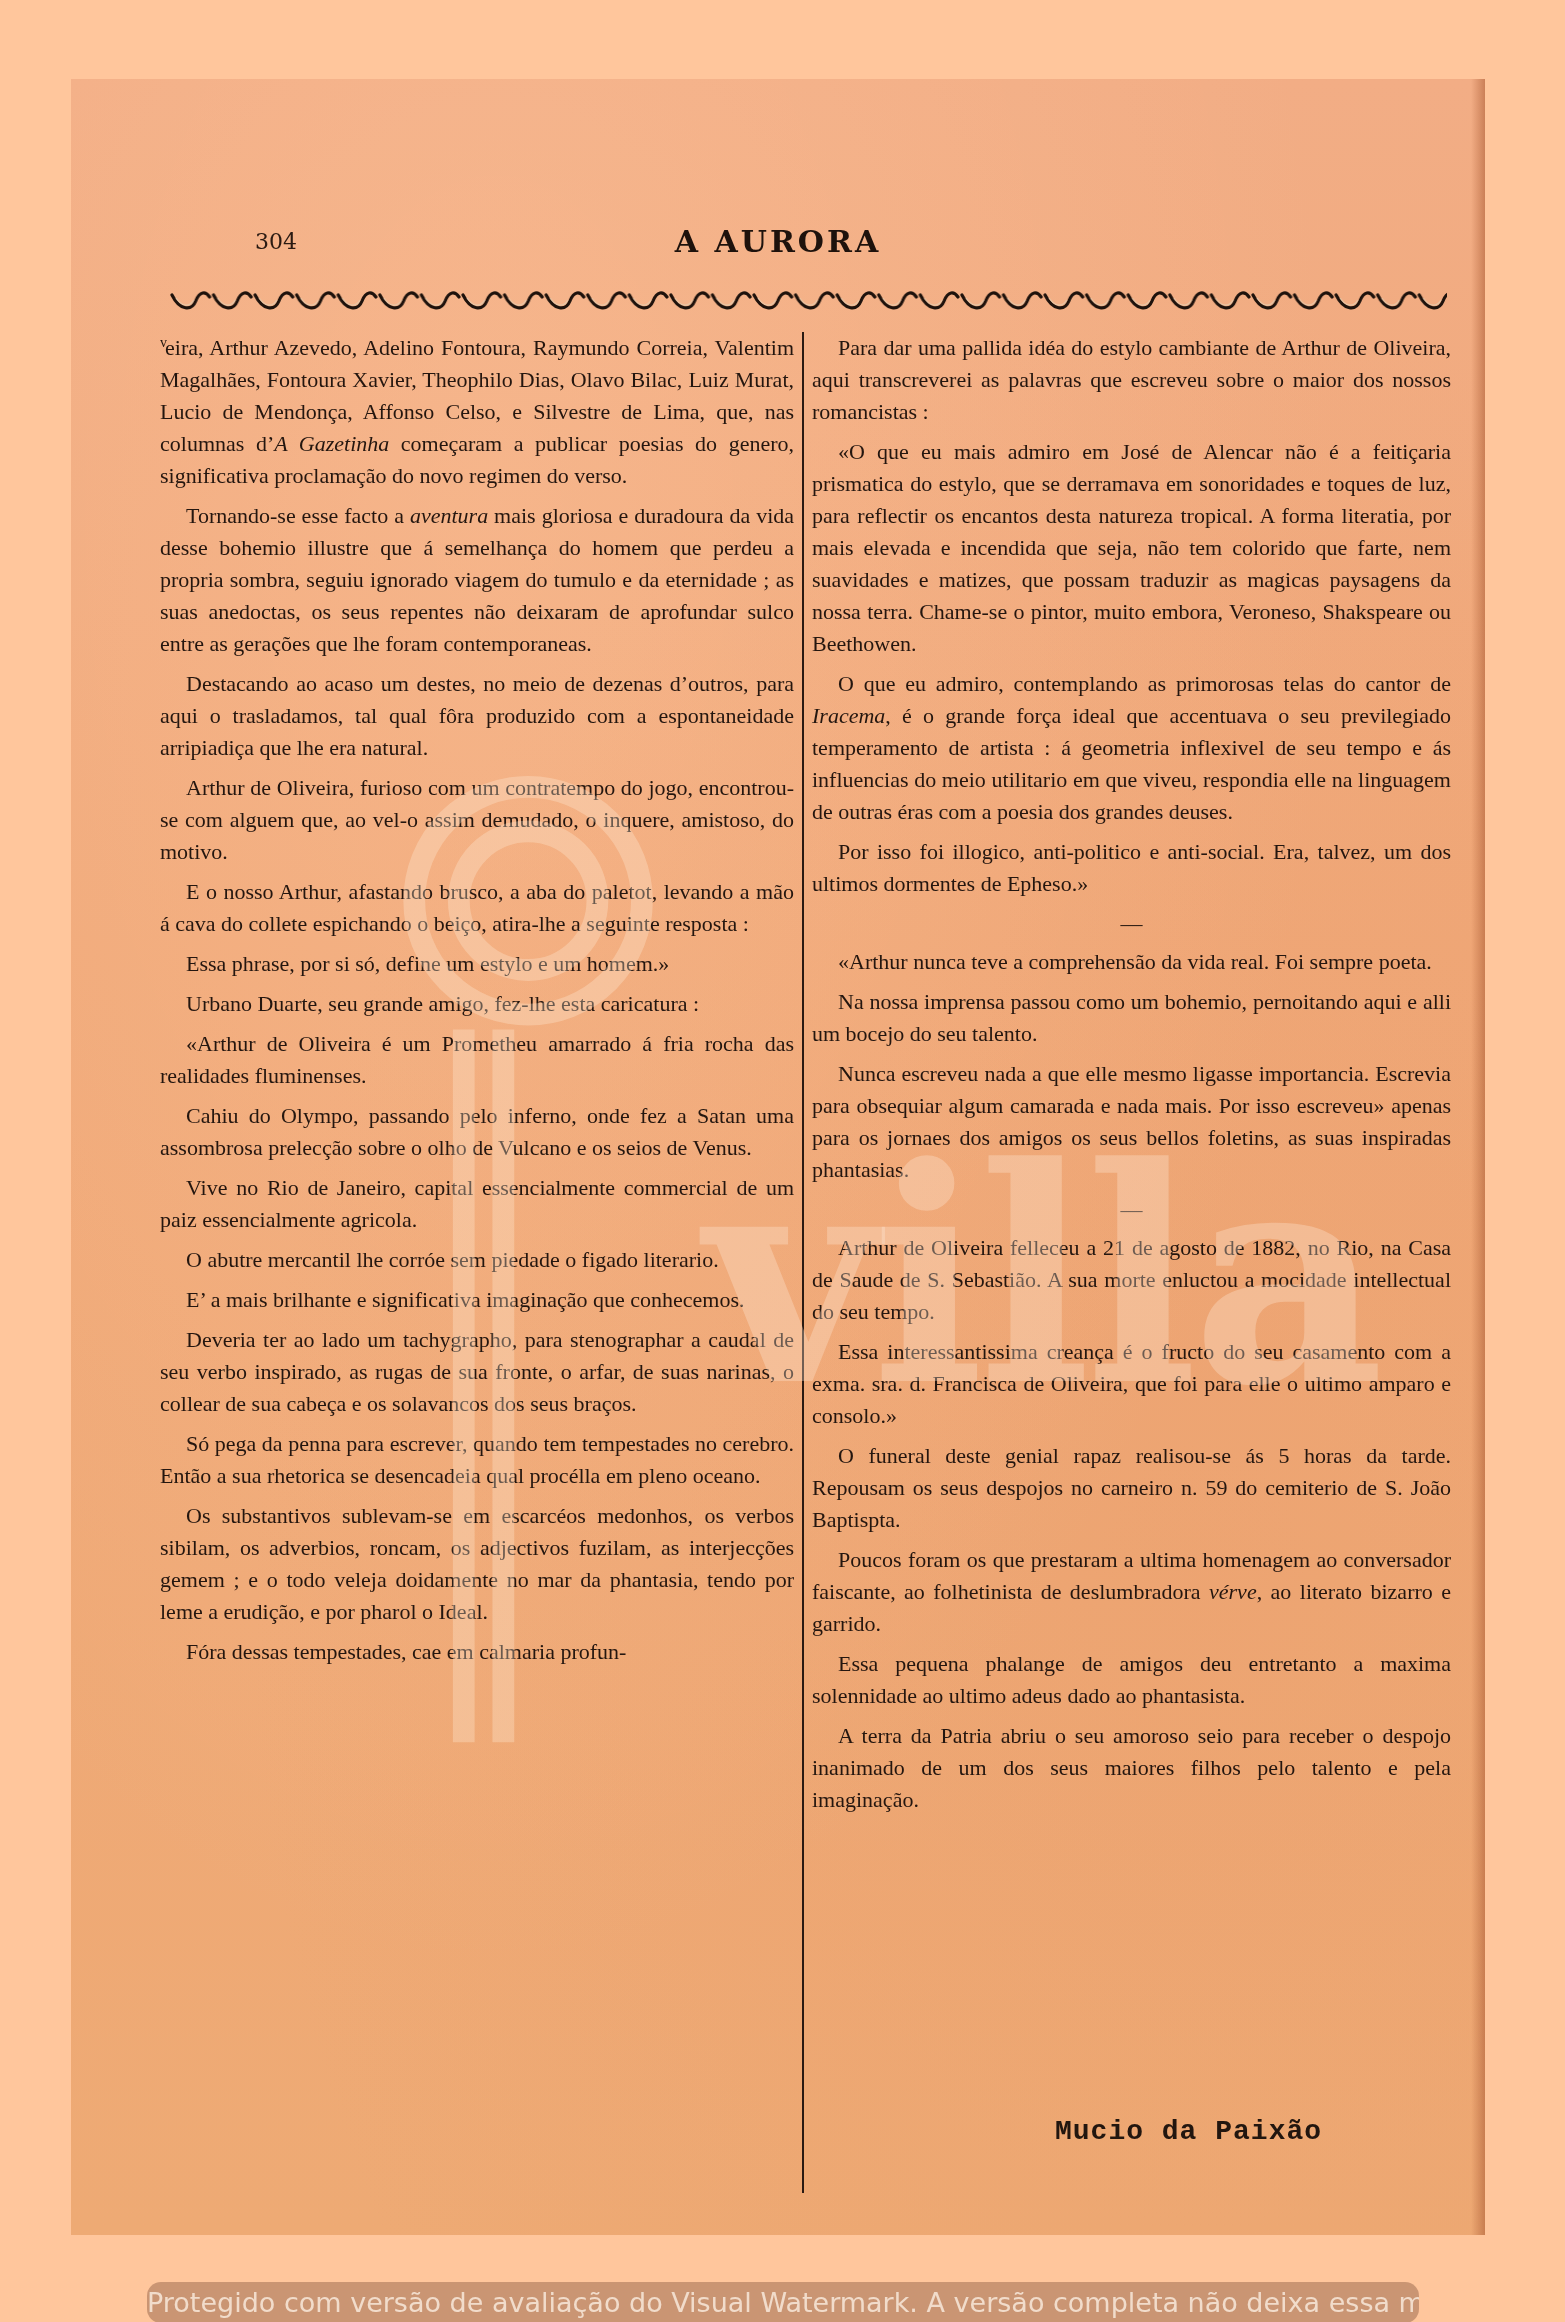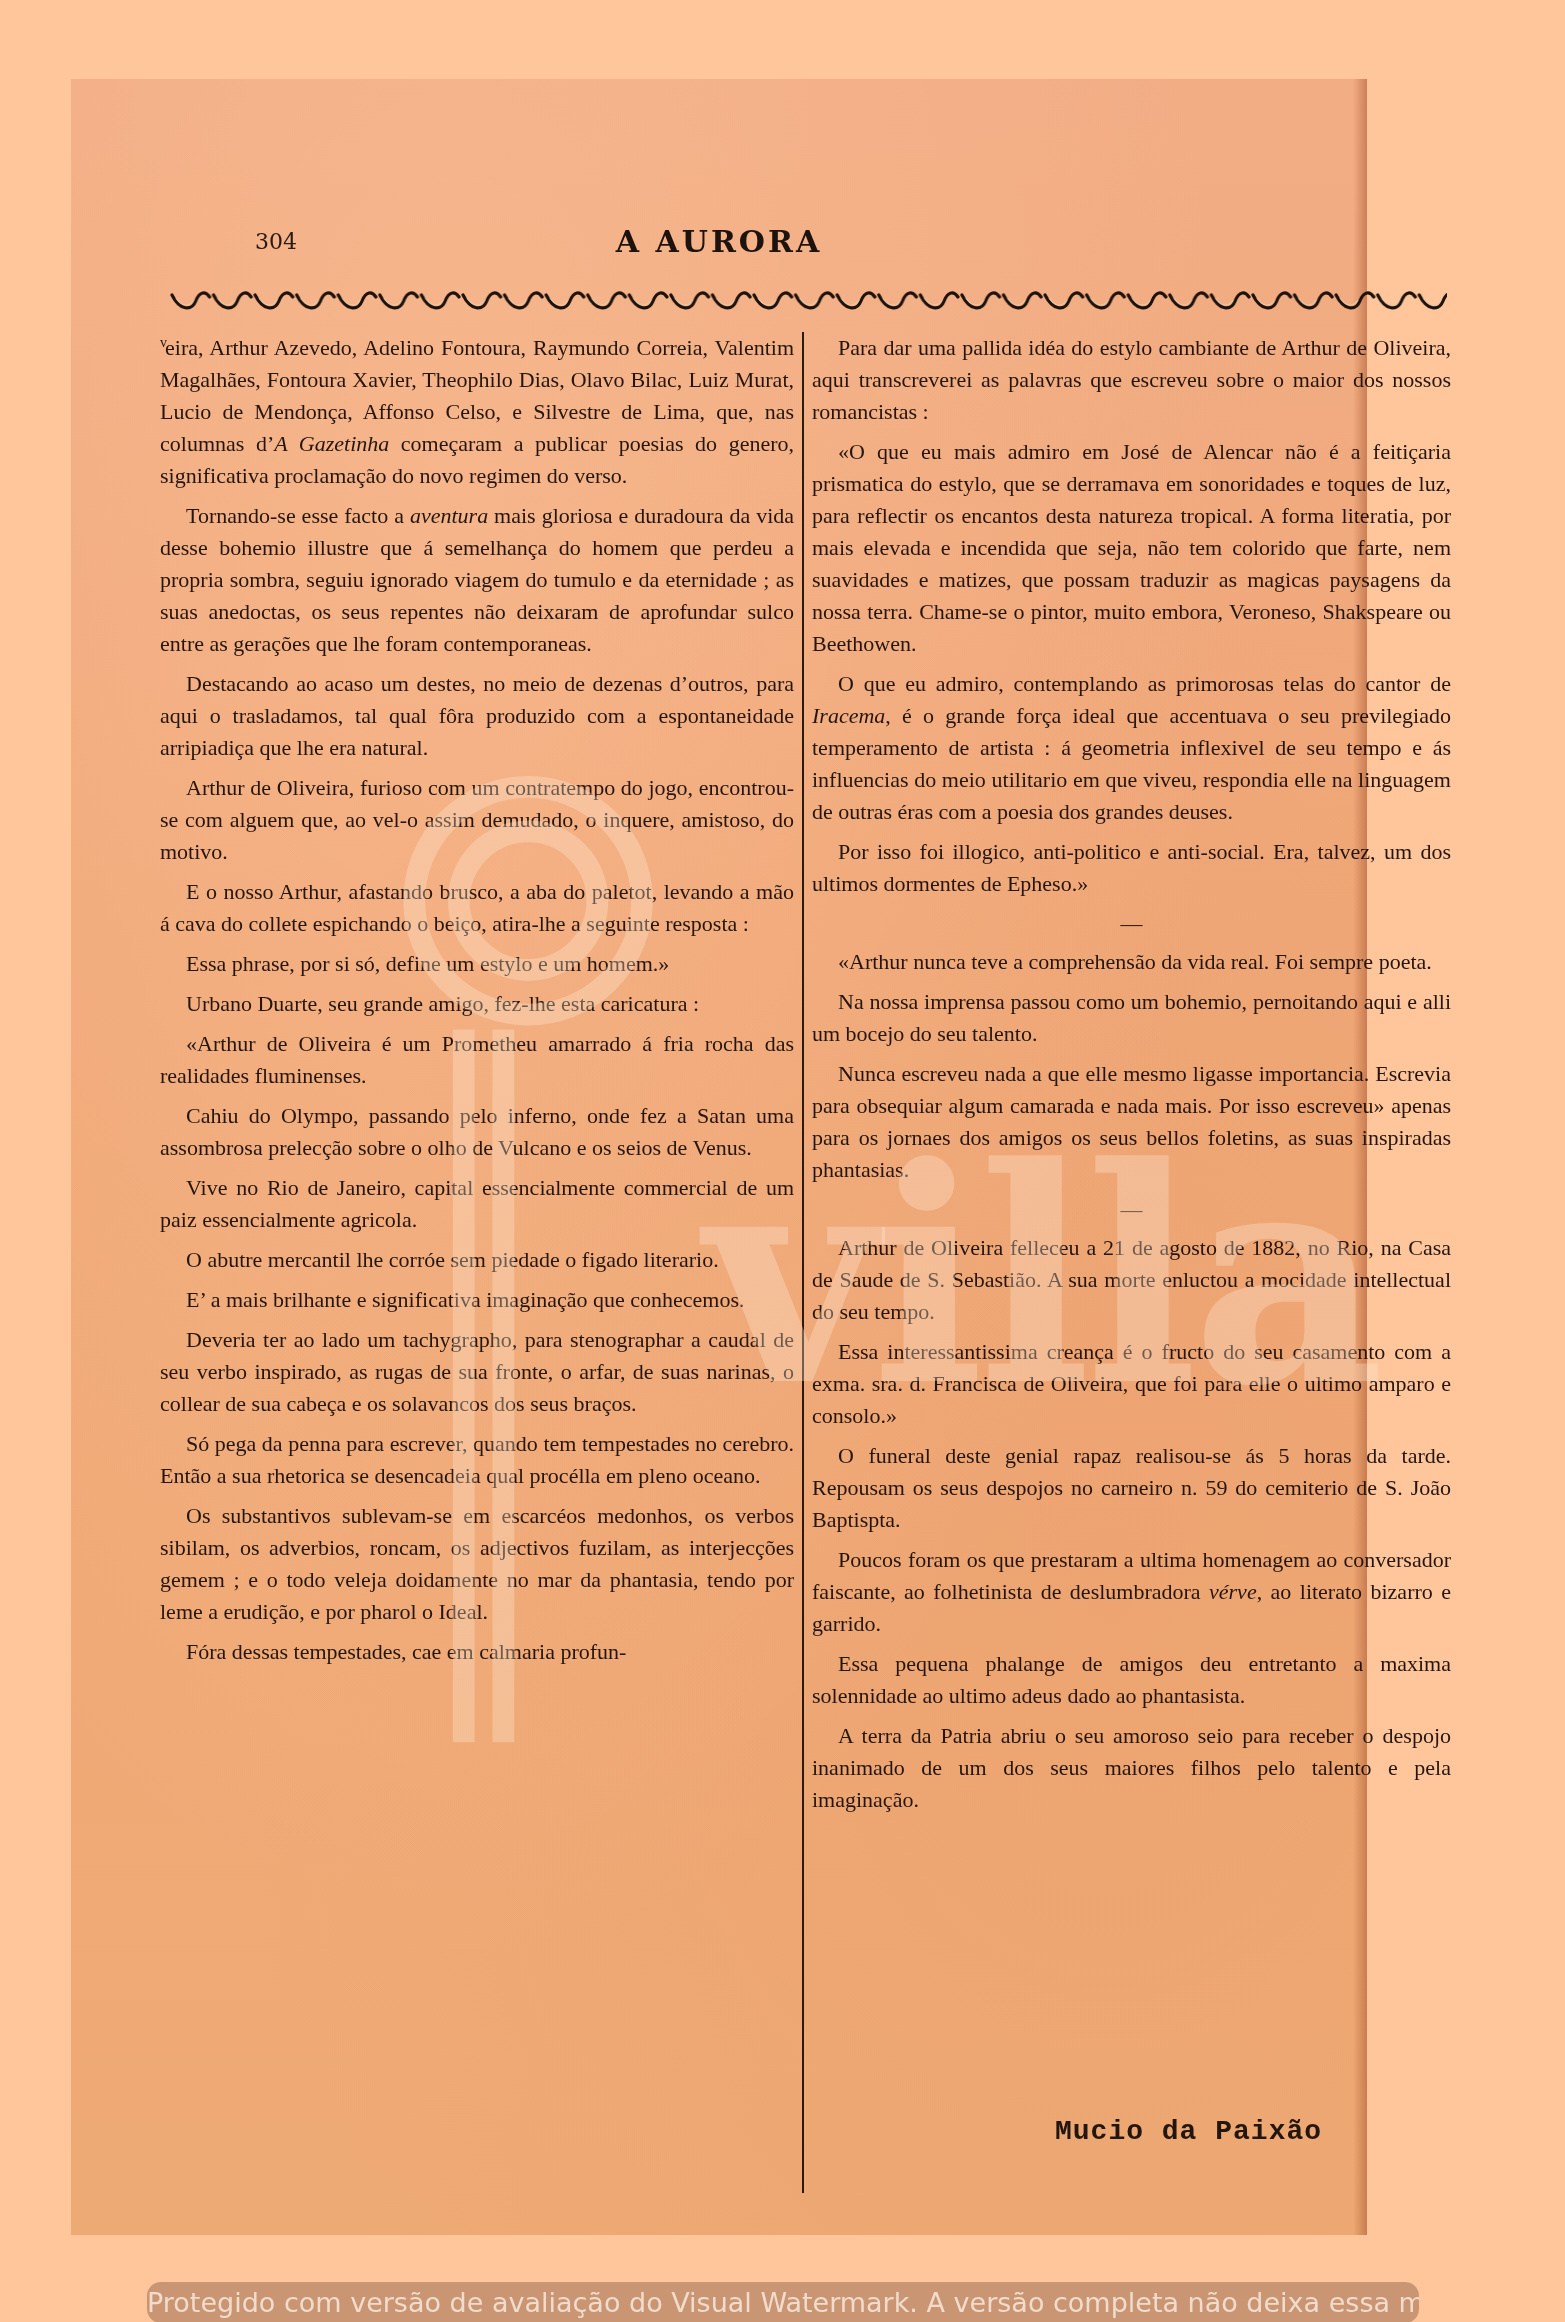--- a/index.html
+++ b/index.html
@@ -2,21 +2,21 @@
 <html><head>
 <meta charset="utf-8">
 <style>
   html, body { margin:0; padding:0; }
   body {
     width:1565px; height:2323px; position:relative; overflow:hidden;
     background:#ffc69c;
     font-family:"DejaVu Serif", serif;
   }
   .page {
-    position:absolute; left:71px; top:79px; width:1296px; height:2156px;
+    position:absolute; left:71px; top:79px; width:1414px; height:2156px;
     background:
       radial-gradient(ellipse at 30% 20%, rgba(255,200,160,0.35), transparent 60%),
       radial-gradient(ellipse at 80% 70%, rgba(230,150,100,0.25), transparent 60%),
       linear-gradient(180deg, #f2ad85 0%, #f0a878 40%, #eeaa74 100%);
     box-sizing:border-box;
     padding-left:16px;
   }
   .page-edge-right {
     position:absolute; right:0; top:0; width:14px; height:100%;
     background:linear-gradient(90deg, rgba(180,100,60,0.0), rgba(170,90,50,0.55));

